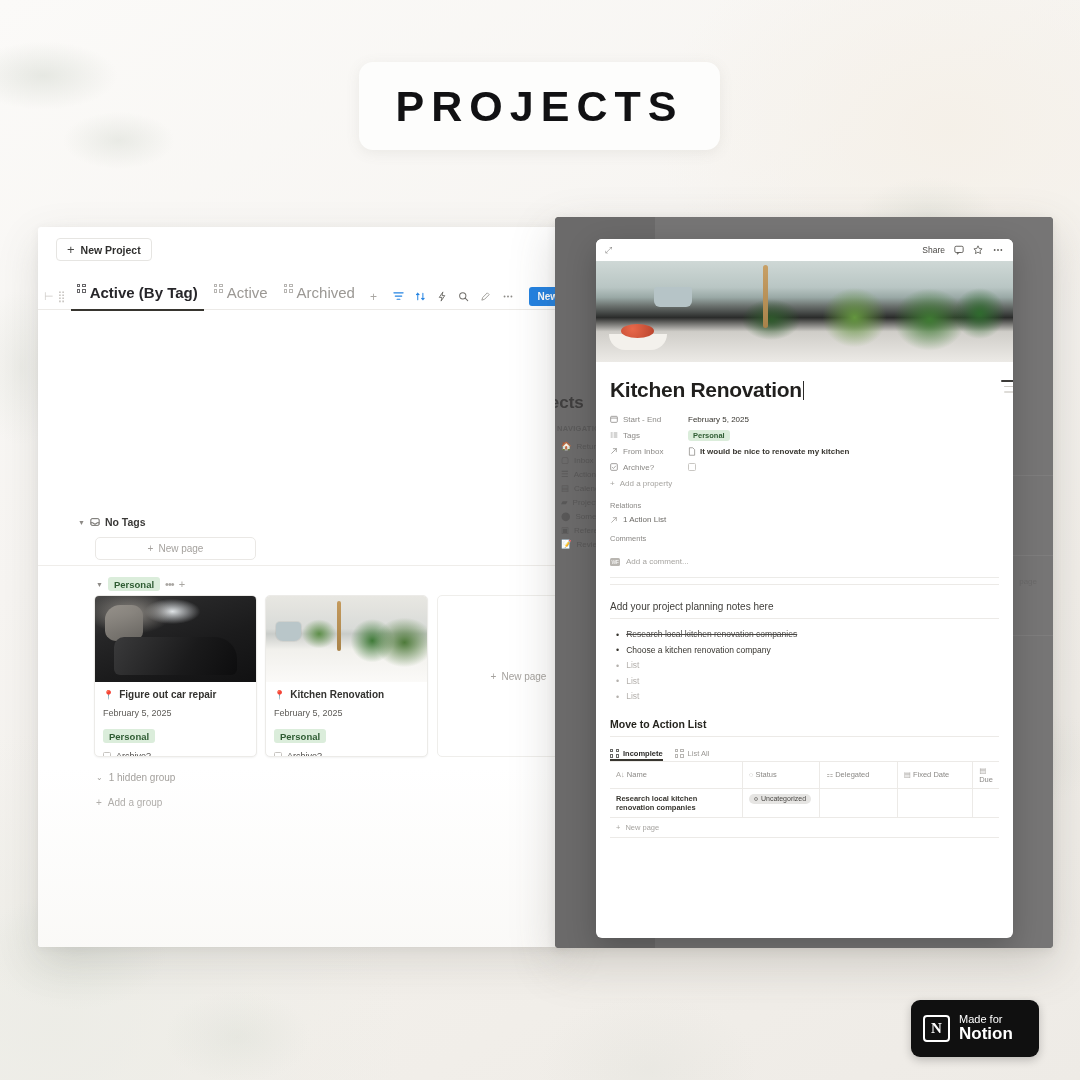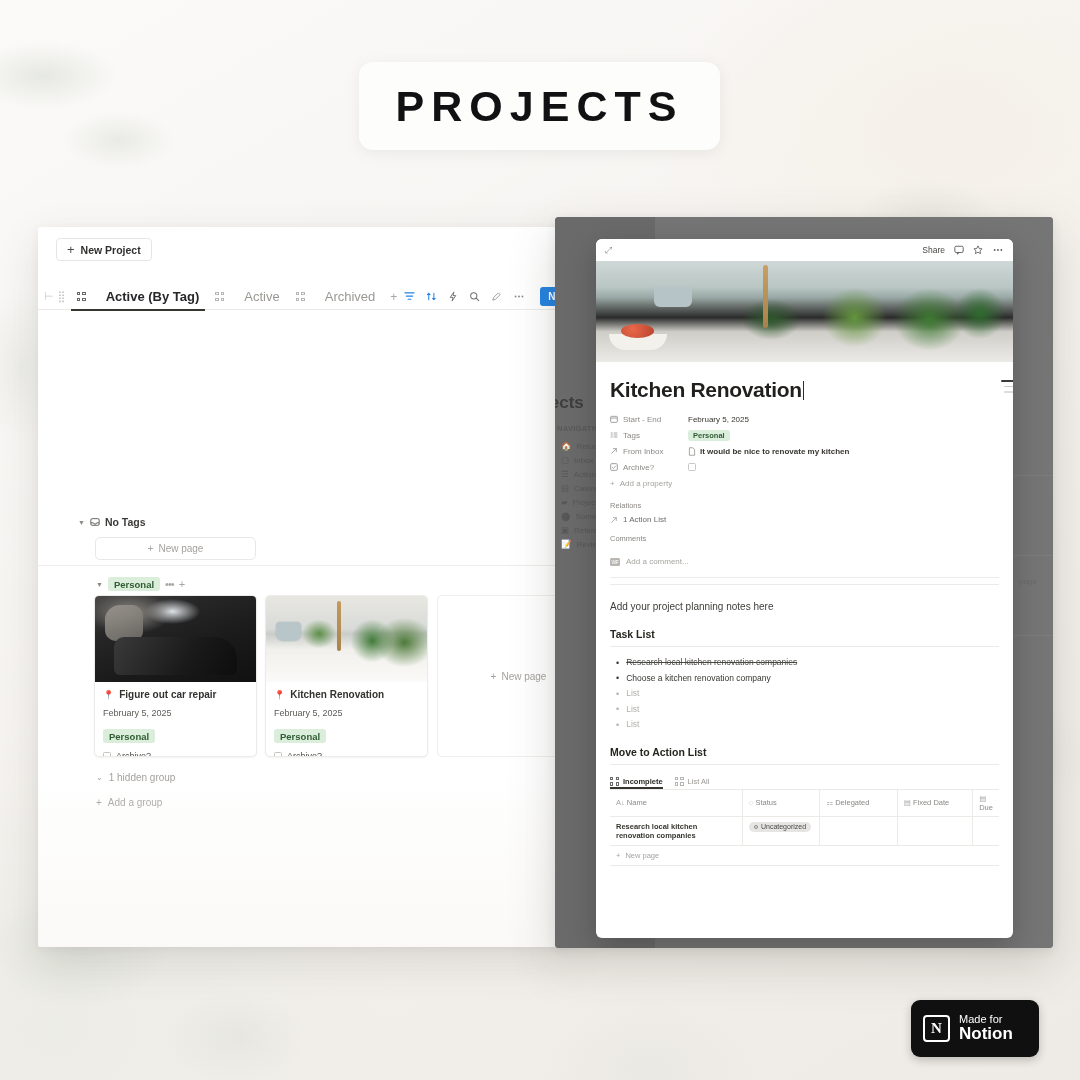--- a/index.html
+++ b/index.html
@@ -62,22 +62,22 @@
   }
   .newproj .pl{ font-size:13px; font-weight:400; color:#4a4a48; line-height:1; }
 
   .viewbar{
     position:absolute; left:0; right:0; top:57px; height:26px;
     border-bottom:1px solid #eceae7;
     display:flex; align-items:center;
   }
   .vb-handle{ color:#cfccc8; font-size:11px; margin-left:6px; letter-spacing:1px;}
   .vb-dots{ color:#c8c5c1; font-size:11px; margin-left:3px; margin-right:4px; letter-spacing:-1px;}
-  .tab{ display:flex; align-items:center; gap:20px; padding:0 8px; height:26px;
-        font-size:13px; color:#9b9894; position:relative; white-space:nowrap;}
+  .tab{ display:flex; align-items:flex-start; gap:4px; padding:0 8px; height:26px;
+        font-size:15px; color:#9b9894; position:relative; white-space:nowrap;}
   .tab.active{ color:#27262a; font-weight:700; }
   .tab.active::after{ content:""; position:absolute; left:2px; right:2px; bottom:-1px; height:2px; background:#37352f;}
   .grid-ico{ width:9px;height:9px; display:inline-block; position:relative; opacity:.7;}
   .grid-ico i{ position:absolute; width:3.4px; height:3.4px; border:1px solid currentColor; }
   .grid-ico i:nth-child(1){left:0;top:0}
   .grid-ico i:nth-child(2){right:0;top:0}
   .grid-ico i:nth-child(3){left:0;bottom:0}
   .grid-ico i:nth-child(4){right:0;bottom:0}
   .tab-plus{ color:#a9a6a2; font-size:12px; padding:0 7px;}
 
@@ -562,21 +562,20 @@
       <div class="commentrow">
         <span class="avatar">WF</span>
         <span class="comment-ph">Add a comment...</span>
       </div>
 
       <div class="hr"></div>
 
       <div class="h2-rule"></div>
       <div class="para">Add your project planning notes here</div>
 
-      <div class="h2">Task List</div>
       <div class="h2-rule"></div>
 
       <div class="bullets">
         <div class="bul done">
           <span class="dot">•</span>
           <span class="t">Research local kitchen renovation companies</span>
         </div>
         <div class="bul">
           <span class="dot">•</span>
           <span class="t">Choose a kitchen renovation company</span>

